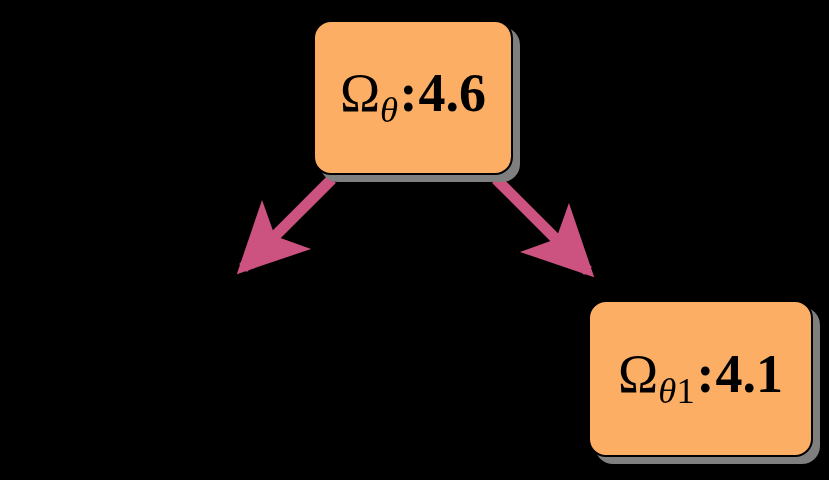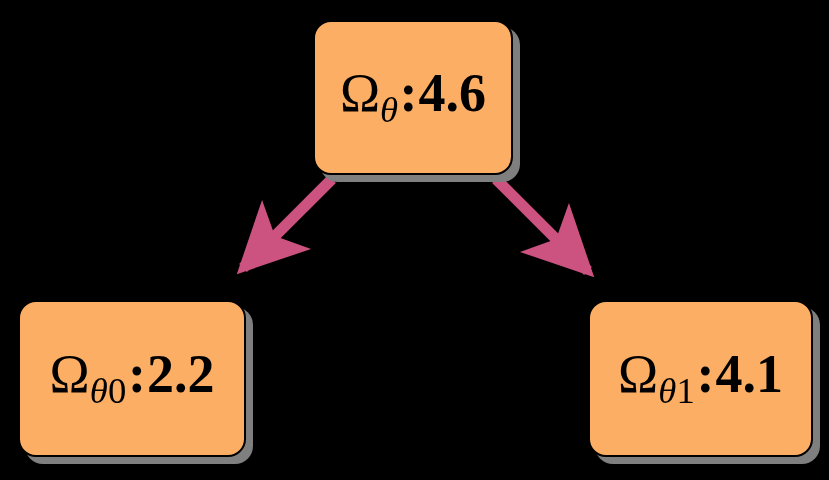--- a/index.html
+++ b/index.html
@@ -89,21 +89,18 @@
 
     <line x1="332" y1="179" x2="243" y2="268" stroke="#cc527f" stroke-width="11" stroke-linecap="butt" marker-end="url(#ah-left)"></line>
 
     <line x1="496" y1="179" x2="588" y2="271" stroke="#cc527f" stroke-width="11" stroke-linecap="butt" marker-end="url(#ah-right)"></line>
   </svg>
 
   <div class="node" id="node-root">
     <span class="node-label"><span class="sym">Ω</span><span class="sub">θ</span><span class="sub sub-num"></span><span class="colon">:</span><span class="val">4.6</span></span>
   </div>
 
-  <div class="node" id="node-left">
-    <span class="node-label"><span class="sym">Ω</span><span class="sub">θ</span><span class="sub sub-num">0</span><span class="colon">:</span><span class="val">2.2</span></span>
-  </div>
 
   <div class="node" id="node-right">
     <span class="node-label"><span class="sym">Ω</span><span class="sub">θ</span><span class="sub sub-num">1</span><span class="colon">:</span><span class="val">4.1</span></span>
   </div>
 
 </div>
 
 </body></html>

